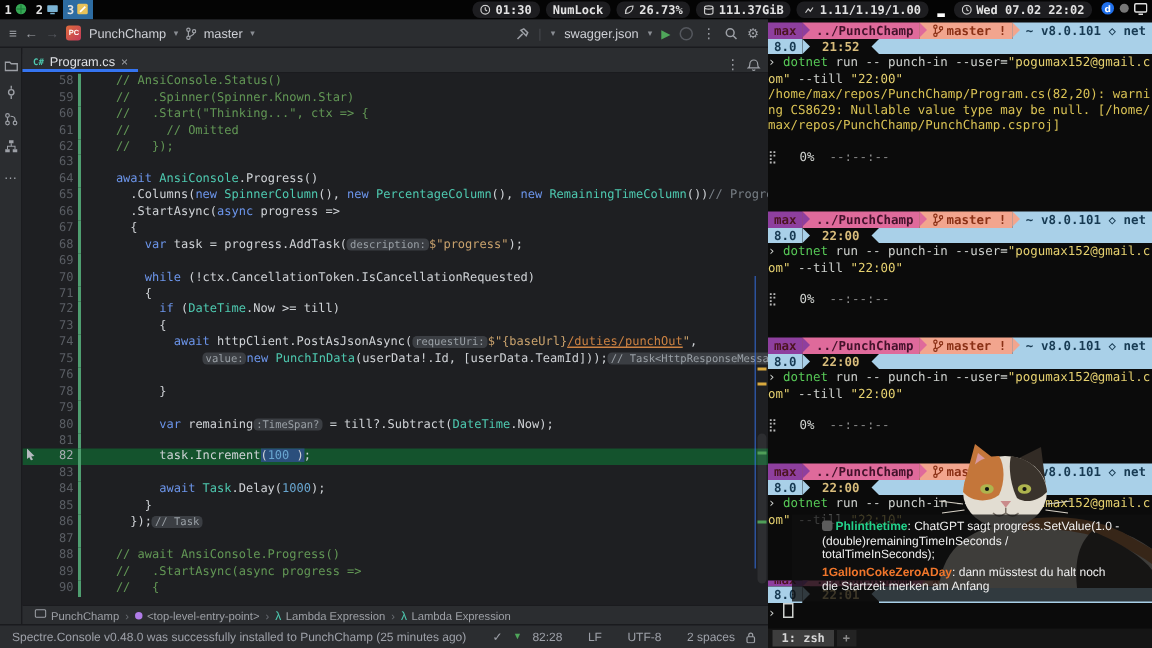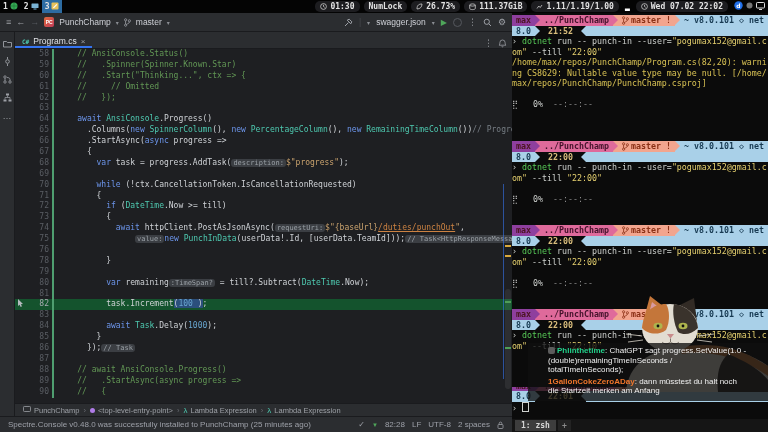--- a/index.html
+++ b/index.html
@@ -520,21 +520,21 @@
             <span>Lambda Expression</span>
           </span>
         </div>
     </div>
   </div>
   <div class="statusbar">
     <span>Spectre.Console v0.48.0 was successfully installed to PunchChamp (25 minutes ago)</span>
     <div class="right">
       <span class="ok">✓</span>
       <span class="tri">▼</span>
-      <span id="status-items" style="display:flex;gap:7px">
+      <span id="status-items" style="display:flex;gap:17px">
           <span>82:28</span>
           <span>LF</span>
           <span>UTF-8</span>
           <span>2 spaces</span>
         </span>
       <span class="tico" id="lock-ico">
           <svg width="7" height="8">
             <rect x="1" y="3.5" width="5" height="4" rx=".8" fill="none" stroke="#9da0a6" stroke-width=".8"></rect>
             <path d="M2.2 3.5V2.4a1.3 1.3 0 0 1 2.6 0v1.1" fill="none" stroke="#9da0a6" stroke-width=".8"></path>
           </svg>

